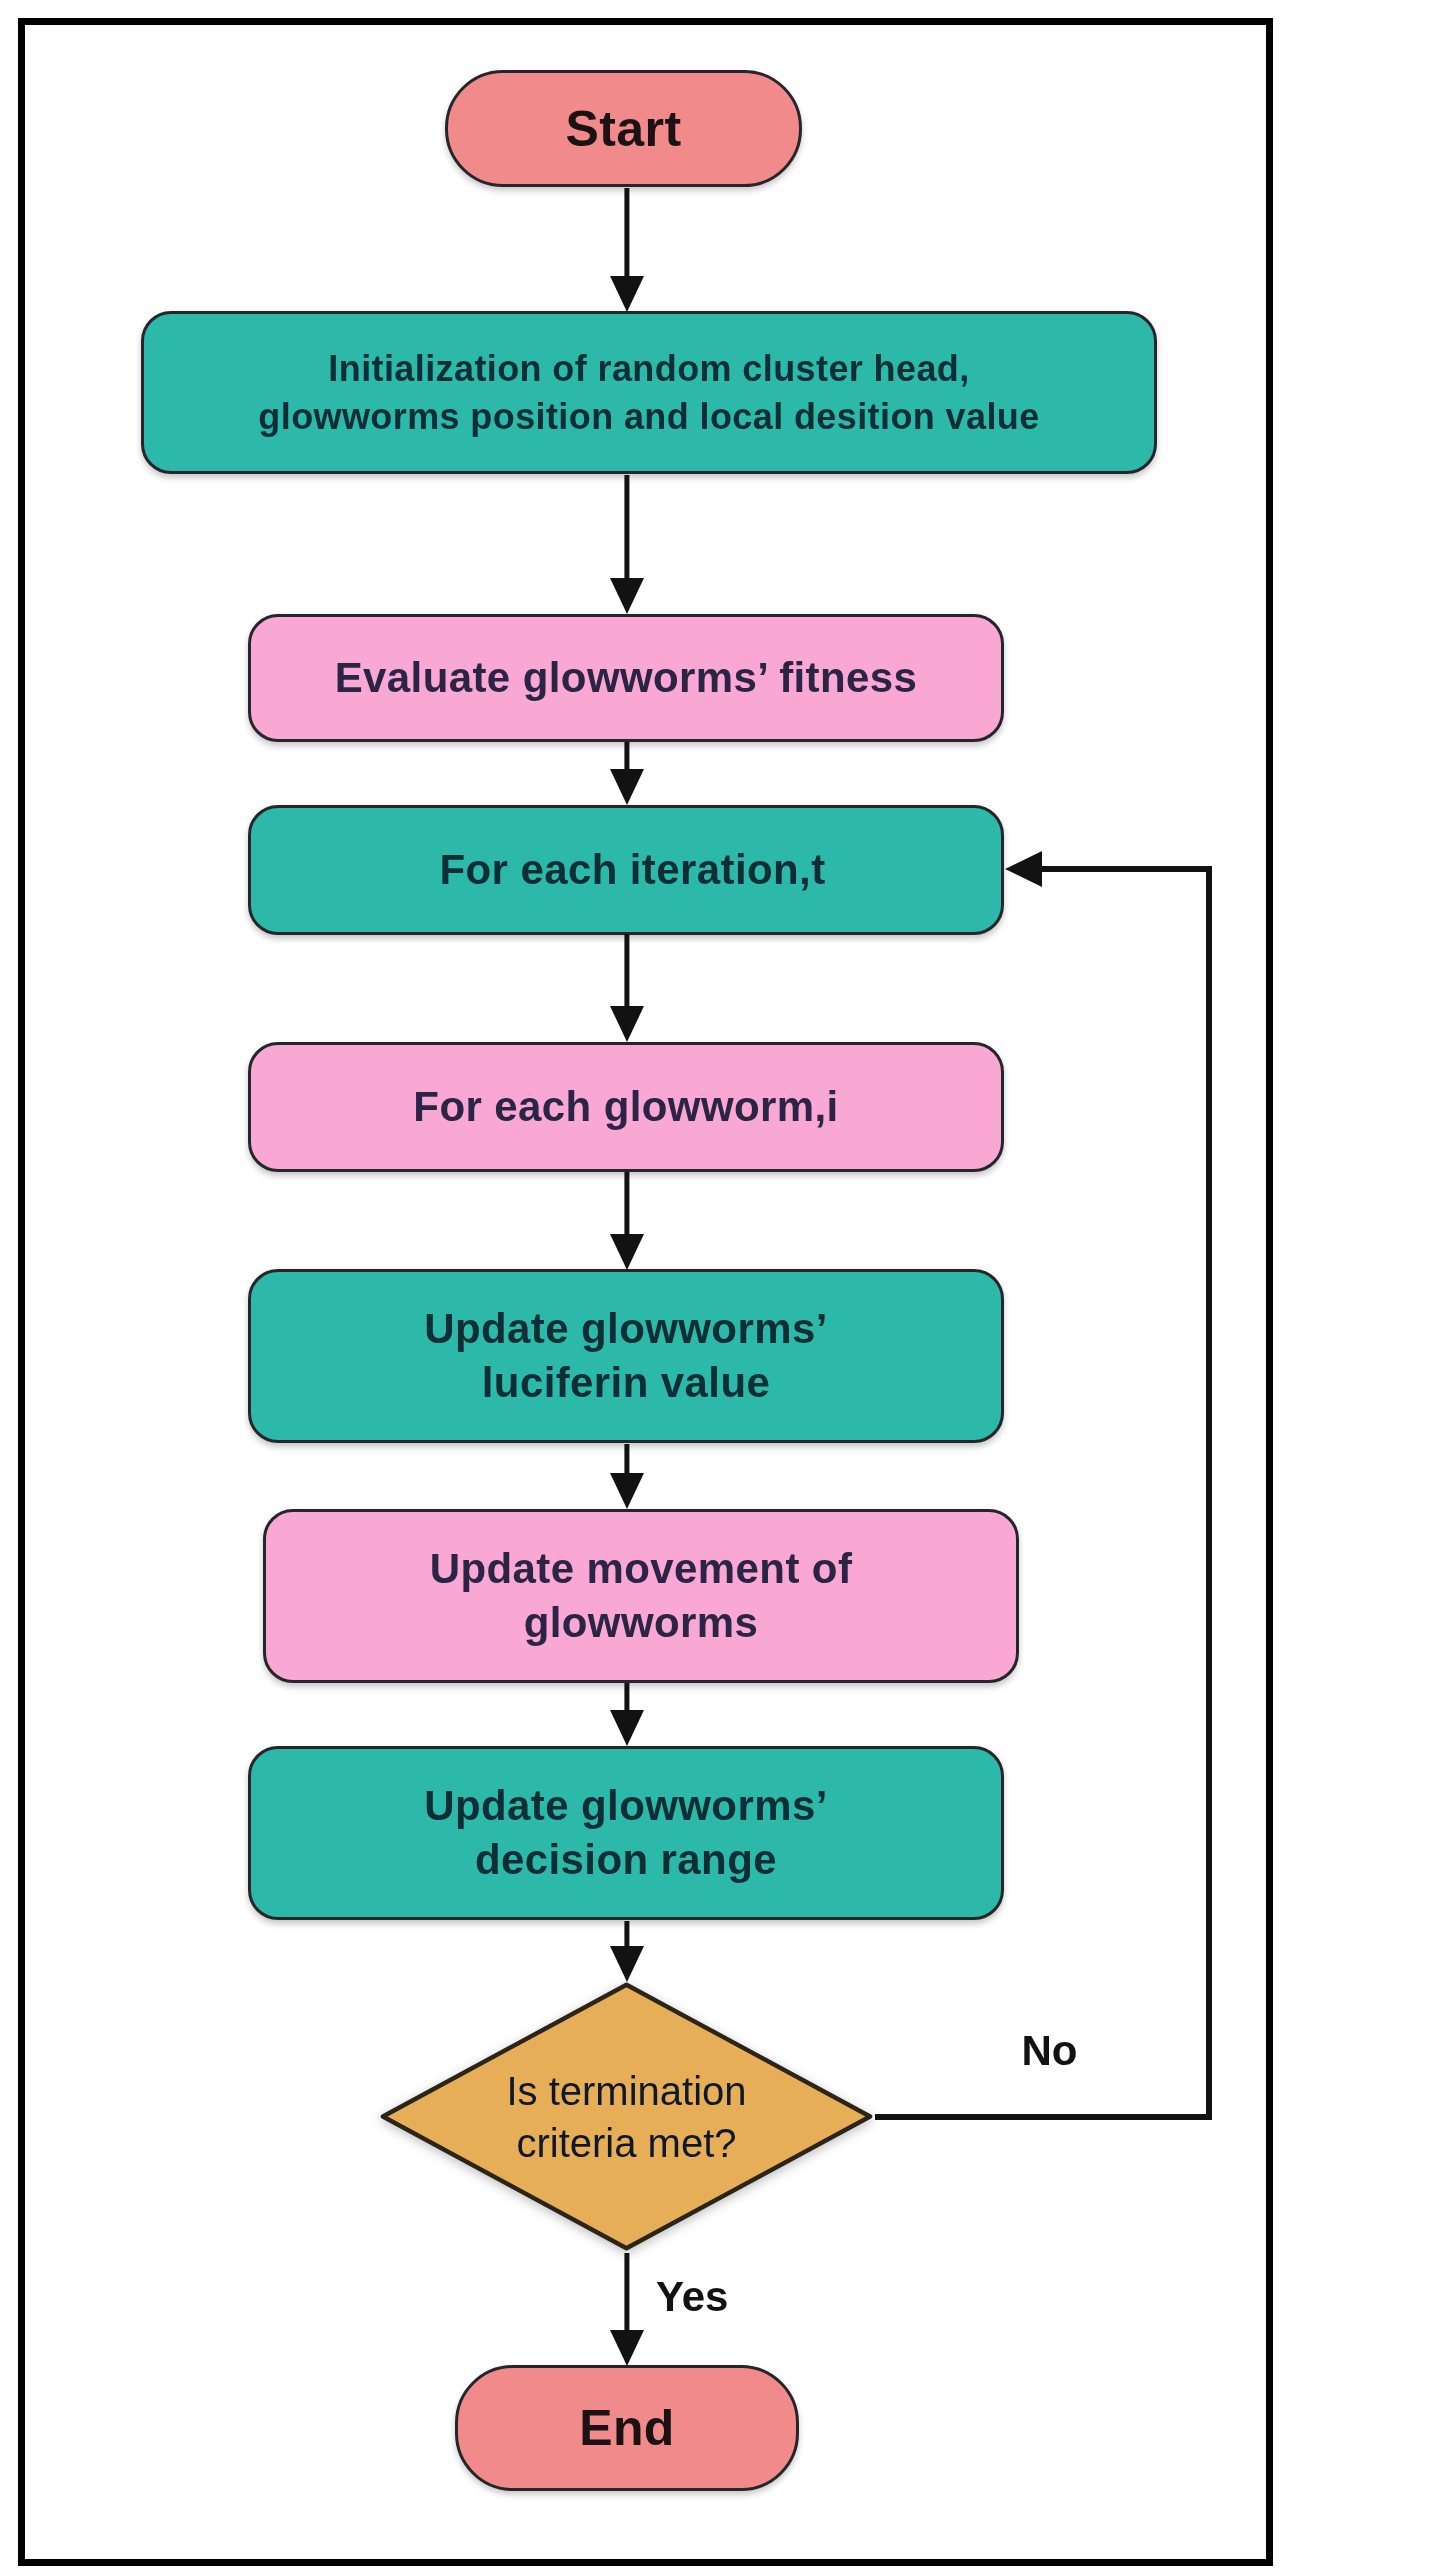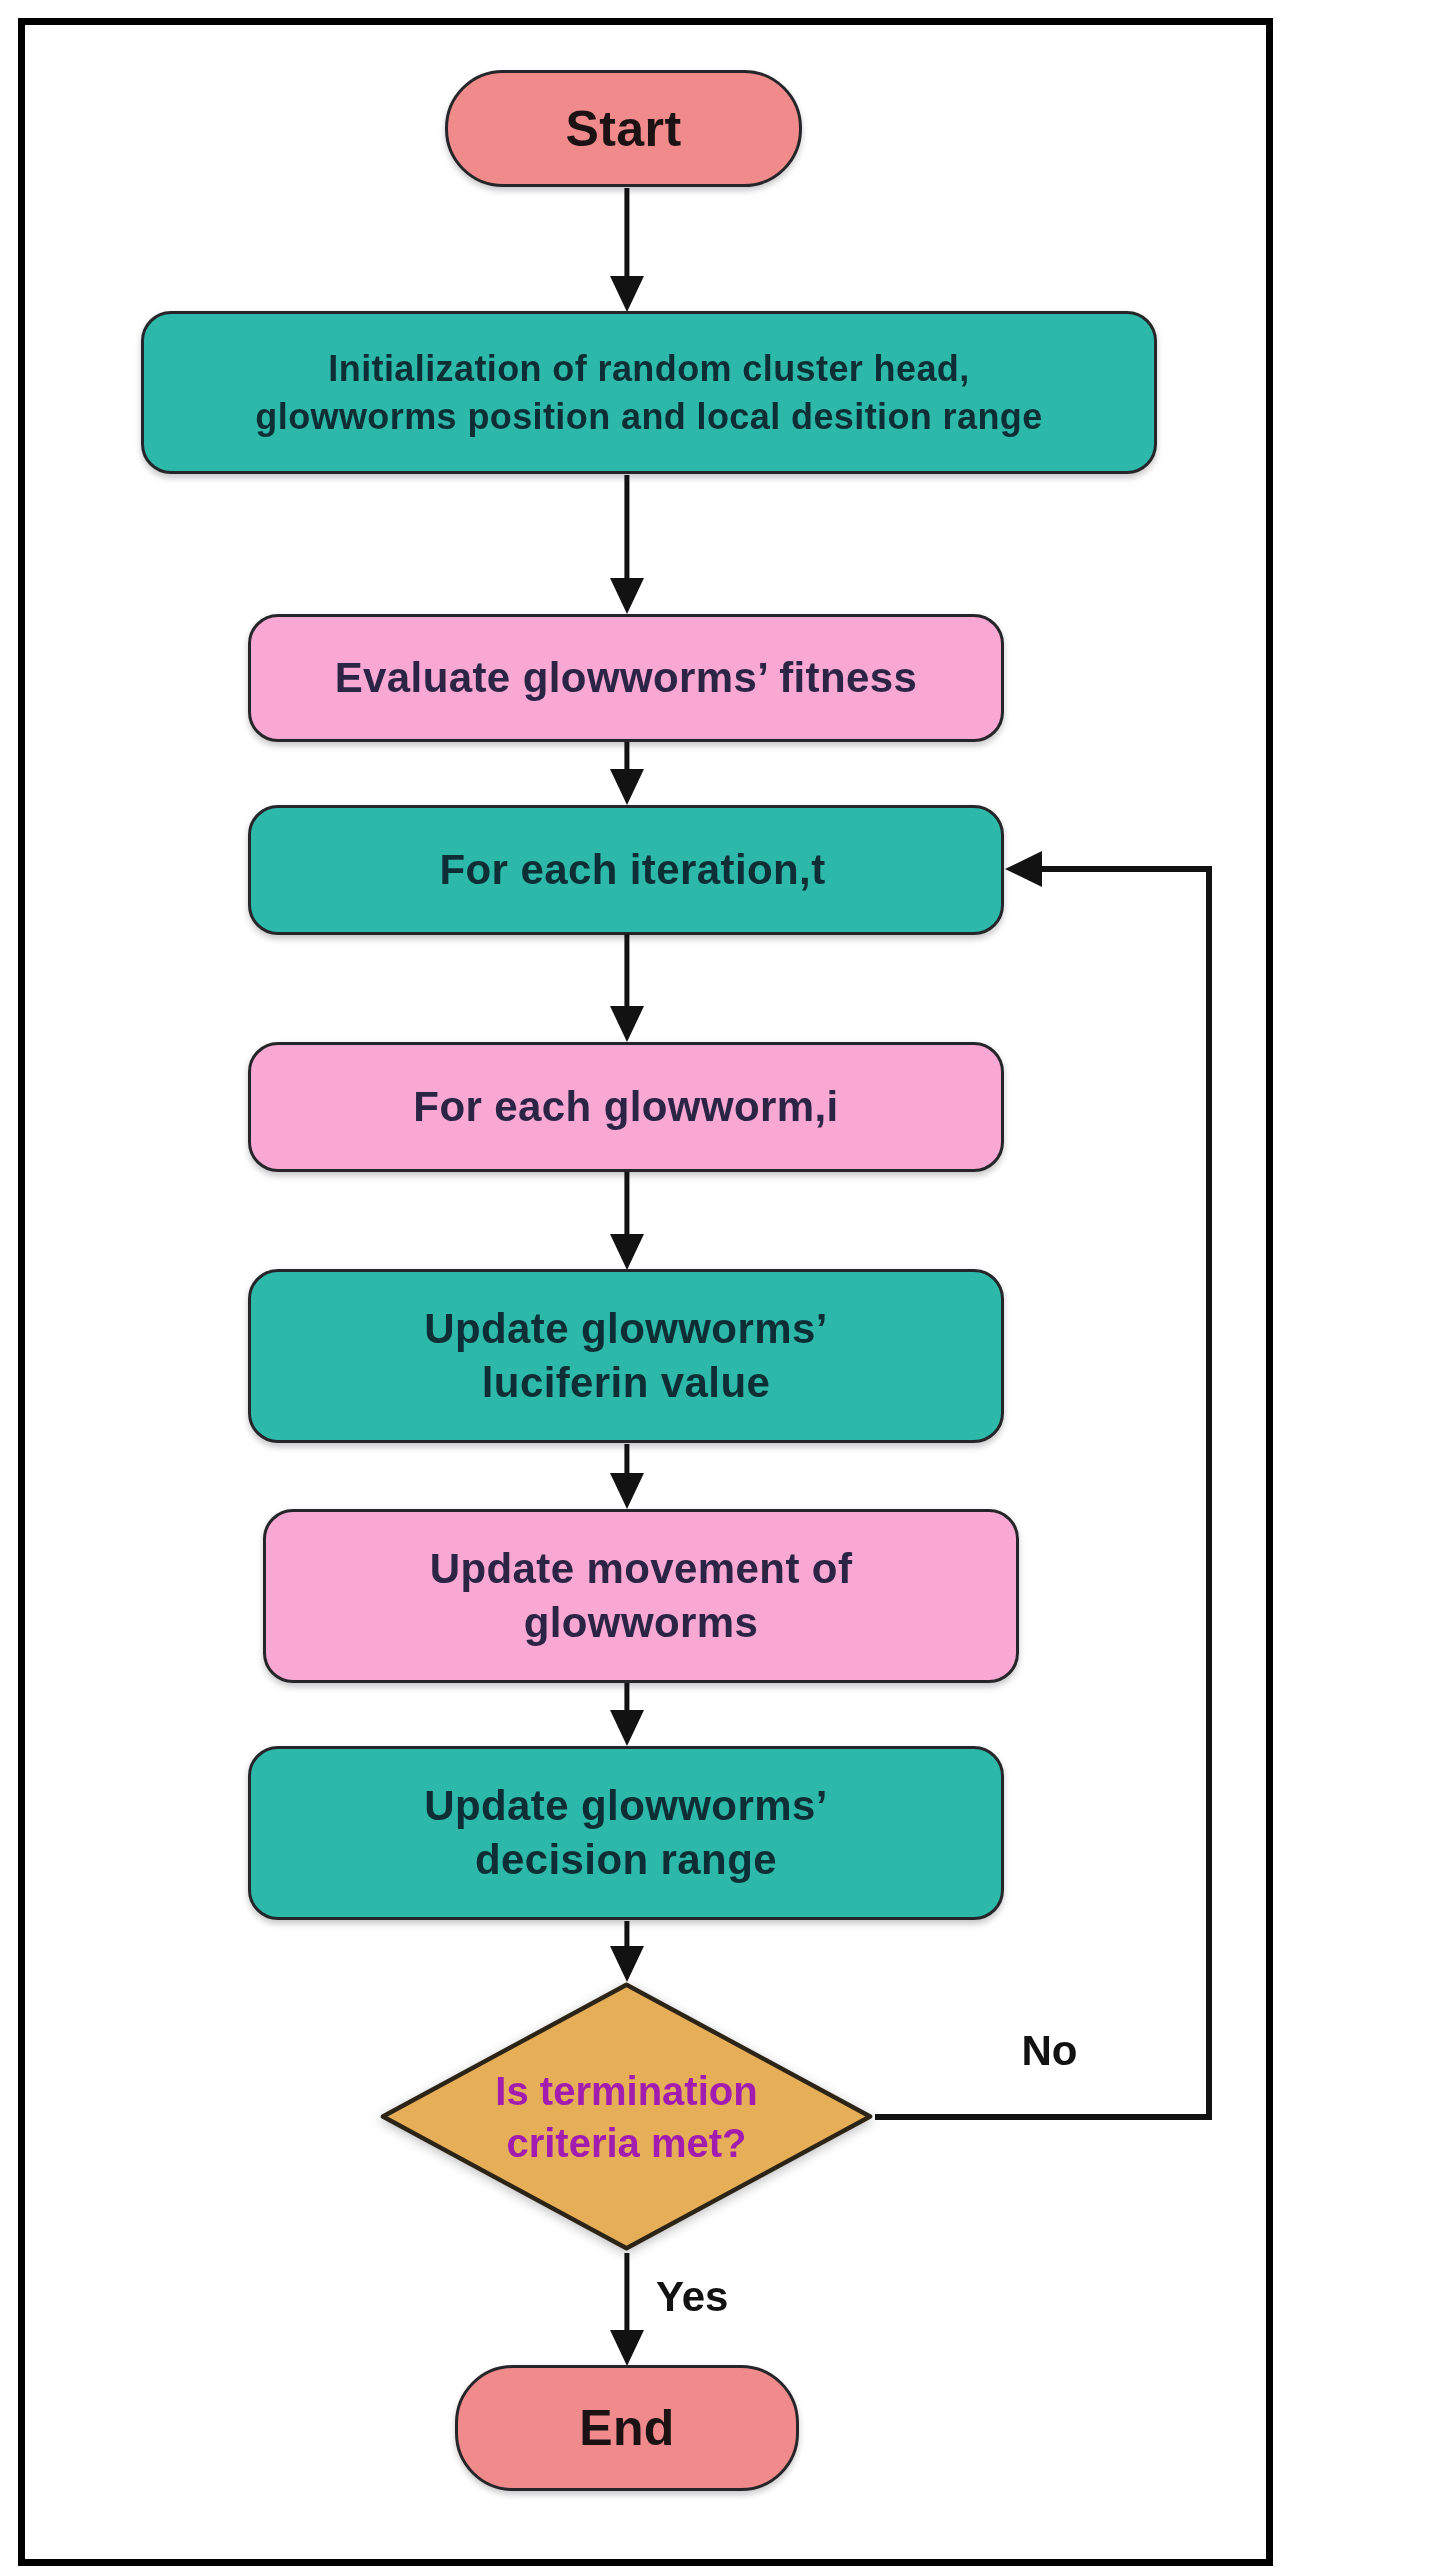--- a/index.html
+++ b/index.html
@@ -28,21 +28,21 @@
   .n-iter{left:248px;top:805px;width:756px;height:130px;padding-left:13px;}
   .n-glow{left:248px;top:1042px;width:756px;height:130px;}
   .n-luci{left:248px;top:1269px;width:756px;height:174px;}
   .n-move{left:263px;top:1509px;width:756px;height:174px;}
   .n-decr{left:248px;top:1746px;width:756px;height:174px;}
   .n-end{left:455px;top:2365px;width:344px;height:126px;}
 
   .diamond-wrap{position:absolute;left:378px;top:1981px;width:497px;height:271px;}
   .diamond-wrap svg{position:absolute;left:0;top:0;filter:drop-shadow(0 3.7px 5.2px rgba(0,0,0,0.25));}
   .diamond-label{position:absolute;left:0;top:0;width:497px;height:271px;display:flex;align-items:center;
-        justify-content:center;text-align:center;font-weight:bold;font-size:40px;color:#a21caf;
+        justify-content:center;text-align:center;font-weight:normal;font-size:40px;color:#0f172a;
         line-height:1.3;white-space:pre-line;}
 
   
   .varrow{position:absolute;width:34px;left:610px;}
   .varrow .shaft{position:absolute;left:50%;transform:translateX(-50%);top:0;bottom:33px;width:5.2px;background:#121212;}
   .varrow .head{position:absolute;bottom:0;left:0;width:0;height:0;
         border-left:17px solid transparent;border-right:17px solid transparent;border-top:36px solid #121212;}
   .a1{top:188px;height:124px;}
   .a2{top:475px;height:139px;}
   .a3{top:742px;height:63px;}
@@ -70,21 +70,21 @@
 
 <div id="canvas">
   <div class="frame"></div>
 
   <div class="node terminator n-start">
     <span class="label">Start</span>
   </div>
 
   <div class="node teal process init n-init">
     <span class="label">Initialization of random cluster head,
-glowworms position and local desition range</span>
+glowworms position and local desition value</span>
   </div>
 
   <div class="node lav process n-eval">
     <span class="label">Evaluate glowworms’ fitness</span>
   </div>
 
   <div class="node teal process n-iter">
     <span class="label">For each iteration,t</span>
   </div>
 

